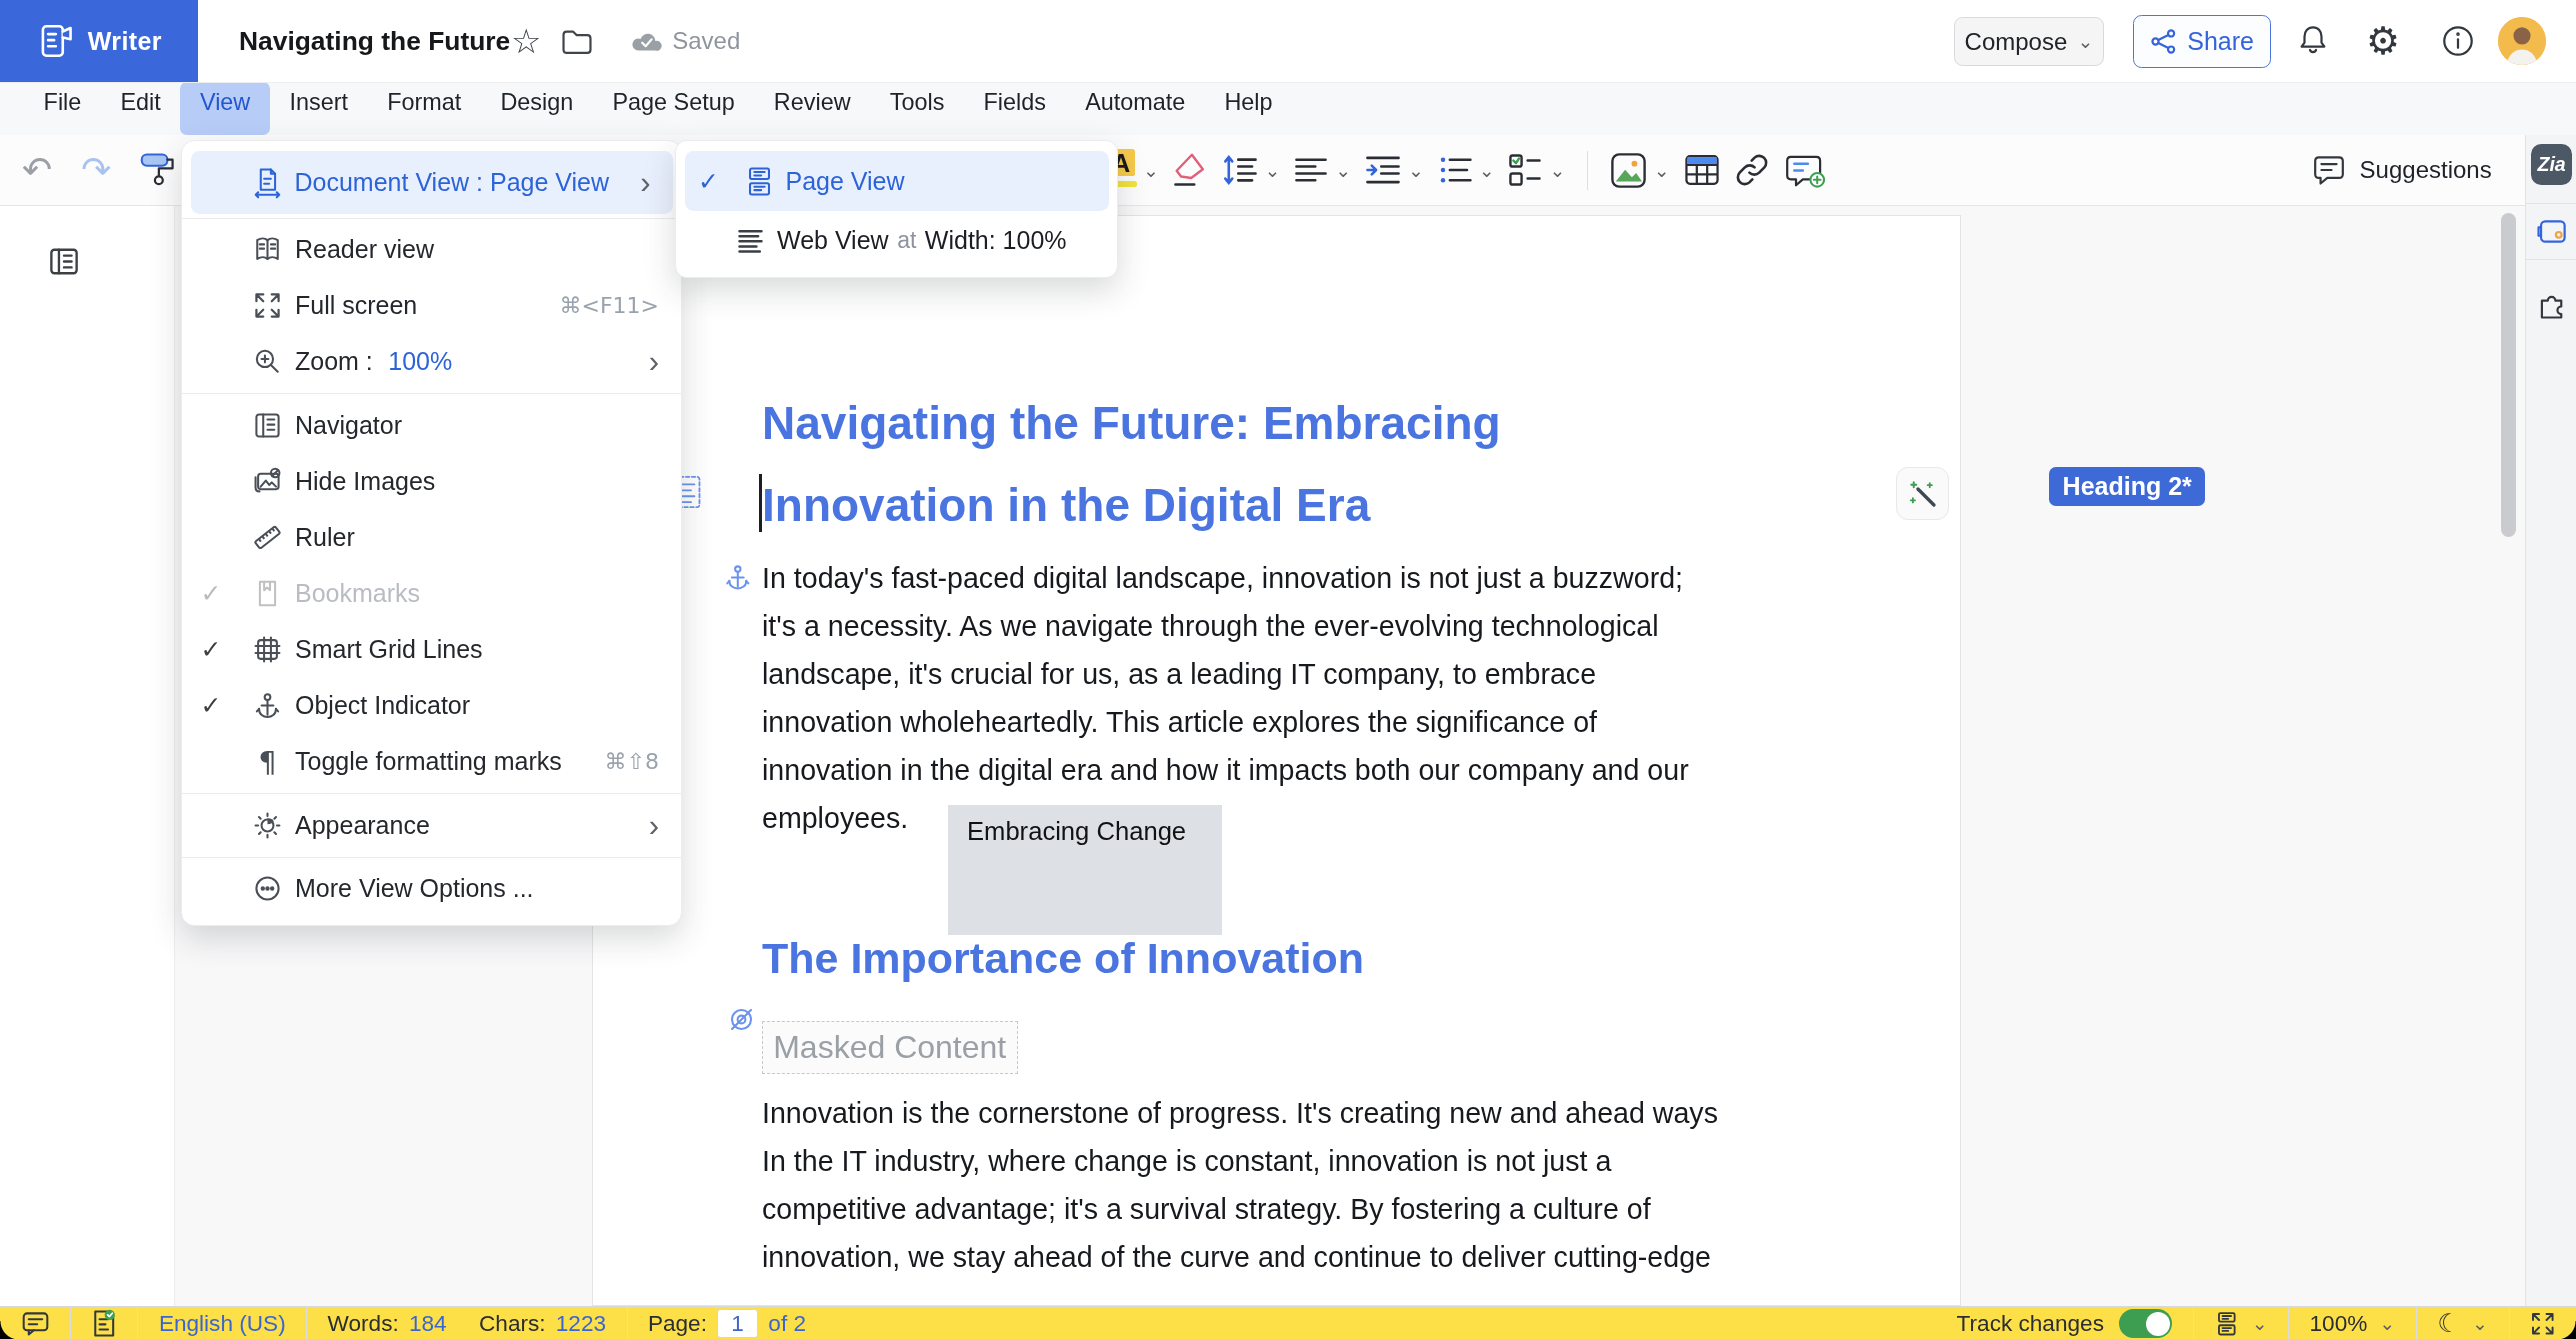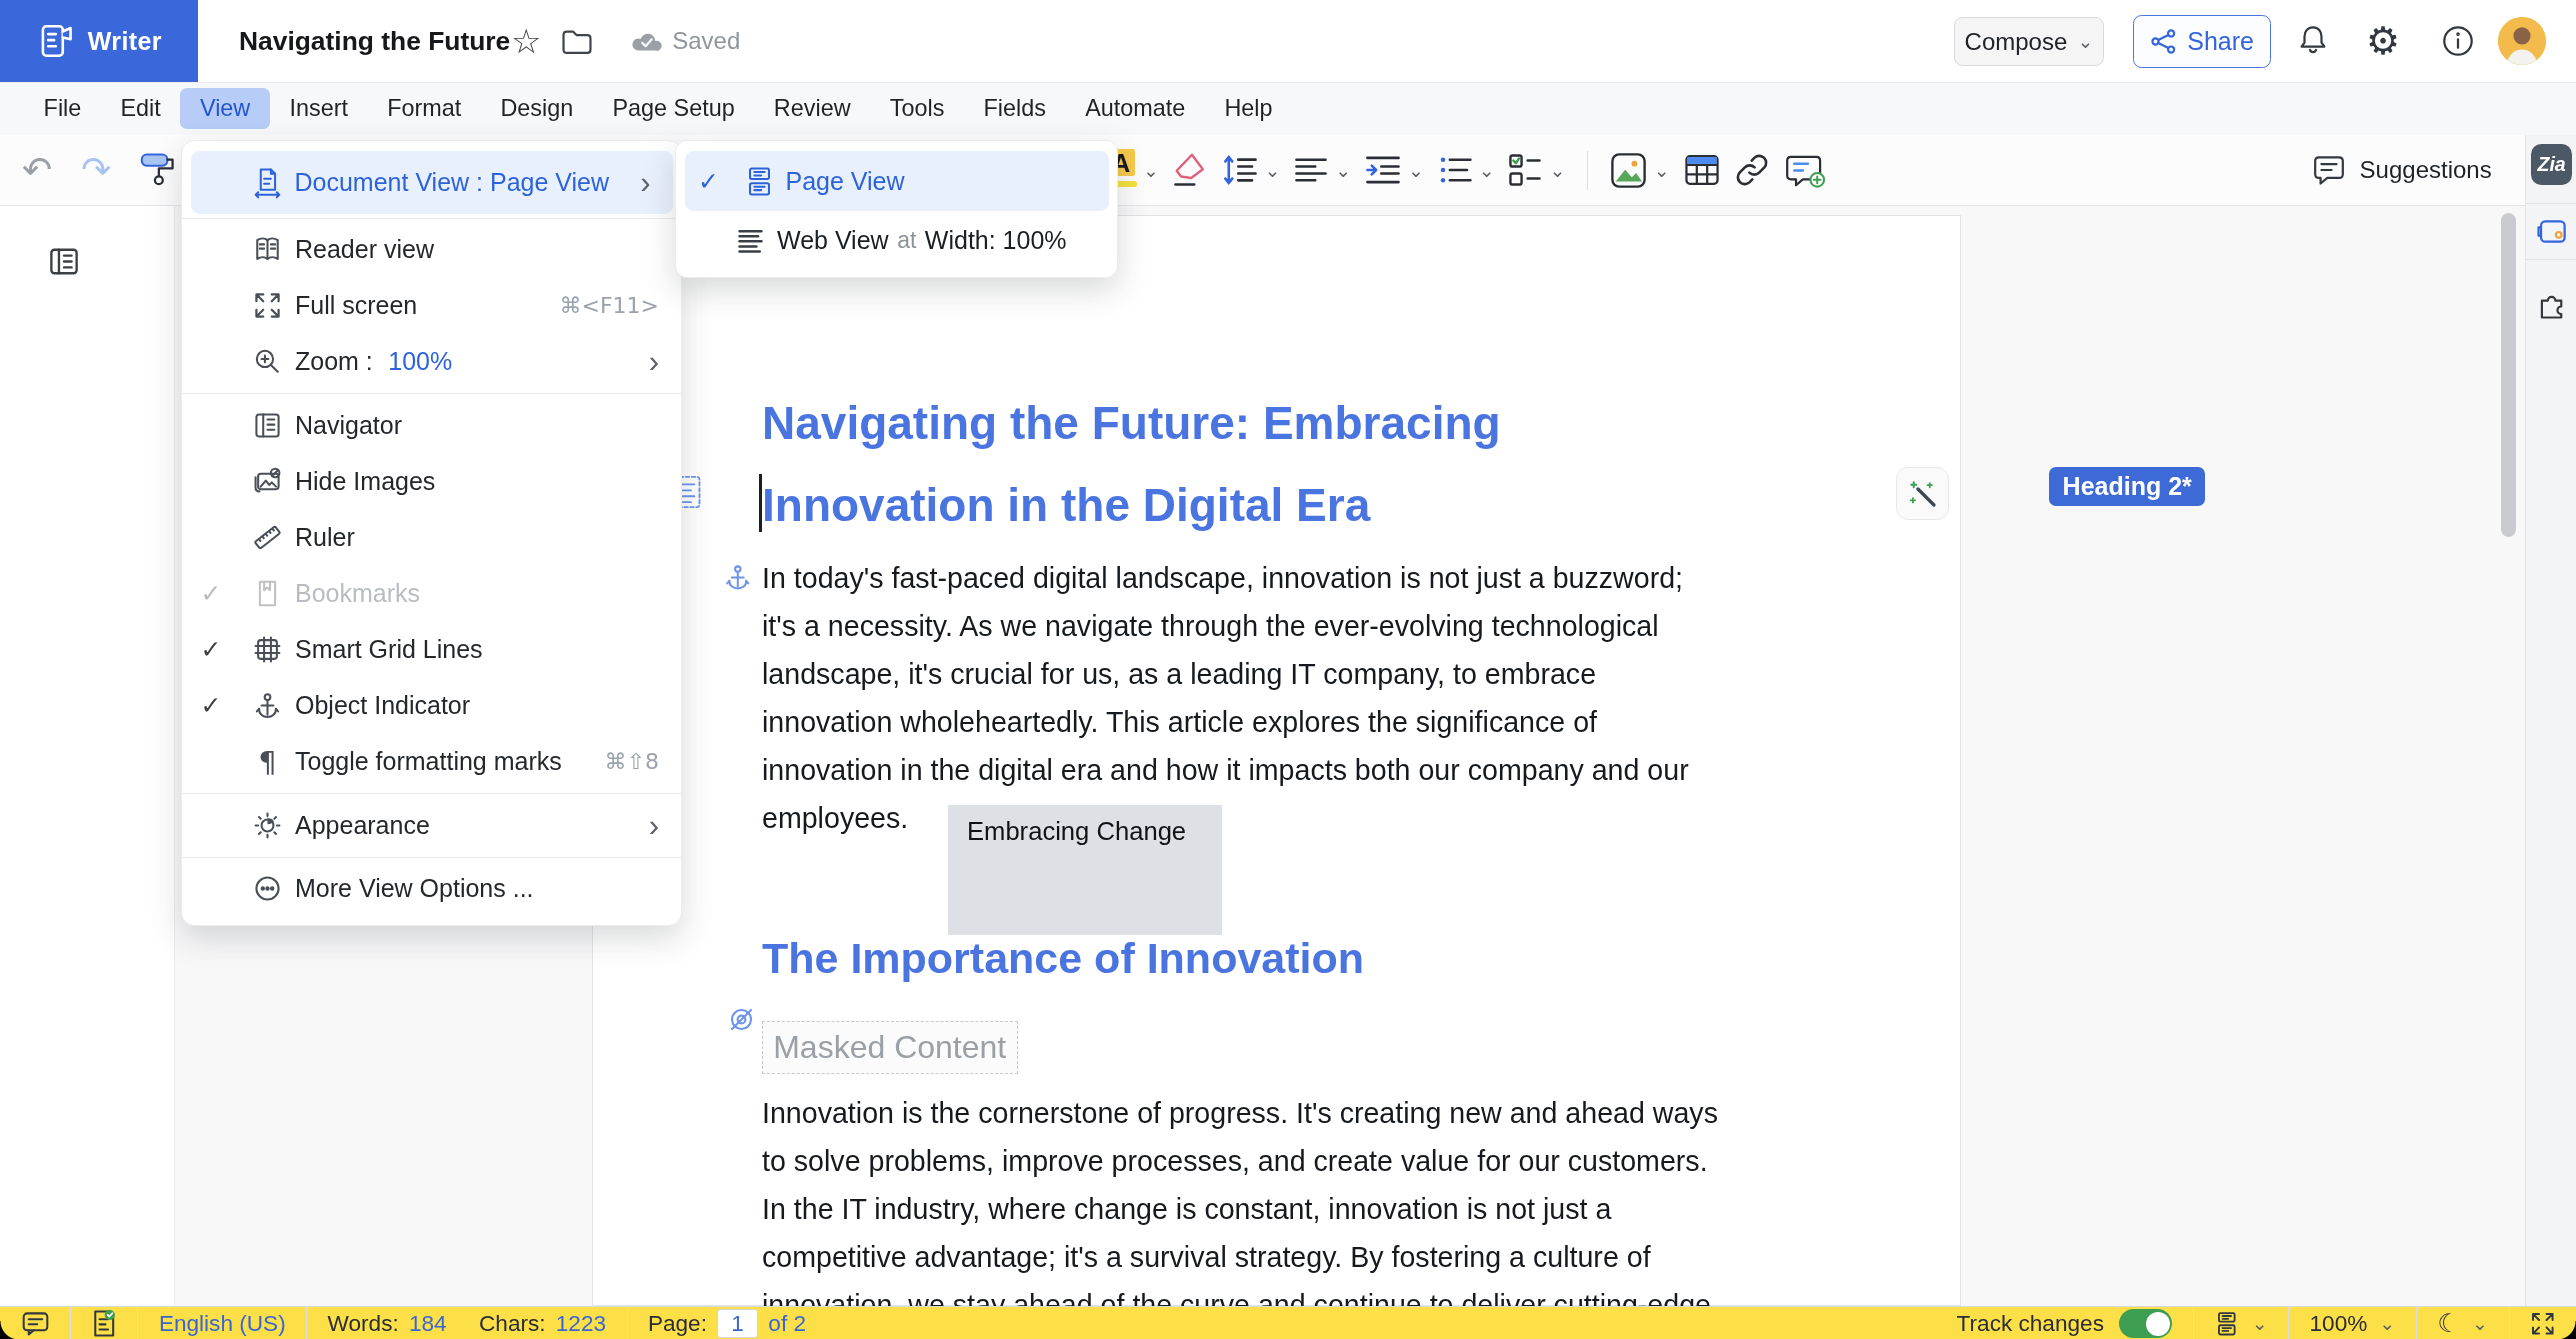--- a/index.html
+++ b/index.html
@@ -16,21 +16,21 @@
   .star{left:511px;font-size:34px;color:#3F444B;}
   .folder{left:561px;}
   .saved{left:631px;gap:10.2px;color:#8F959D;font-size:24px;display:flex;align-items:center;}
   .btn{position:absolute;display:flex;align-items:center;justify-content:center;border-radius:8.5px;box-sizing:border-box;cursor:default;}
   .compose{left:1954px;top:17px;width:150px;height:49px;background:#F5F5F6;border:0.9px solid #D8D9DE;font-size:24px;color:#202328;gap:10.2px;}
   .share{left:2133px;top:14.5px;width:138px;height:53px;background:#FBFDFF;border:1.7px solid #4B74E0;font-size:25px;color:#3464DC;gap:10.2px;}
   .chev{font-family:"DejaVu Sans",sans-serif;font-size:19px;color:#5A5F66;line-height:1;}
   .avatar{position:absolute;left:2498px;top:17px;width:48px;height:48px;border-radius:50%;background:#F2BB4B;overflow:hidden;}
 
   
-  .menubar{position:absolute;left:0;top:82px;width:2576px;height:53px;background:#F7F8F9;display:flex;align-items:center;padding-left:24px;box-sizing:border-box;z-index:20;}
+  .menubar{position:absolute;left:0;top:82px;width:2576px;height:53px;background:#F7F8F9;display:flex;padding-left:24px;box-sizing:border-box;z-index:20;}
   .menu-item{padding:6.8px 19.6px;font-size:23.4px;color:#1F2227;border-radius:6.8px;}
   .menu-item.active{background:#B7CDF8;color:#2356CF;}
   .menubar-collapse{position:absolute;left:2528px;top:85px;font-size:25.6px;color:#5F6368;font-family:"DejaVu Sans",sans-serif;}
 
   
   .toolbar{position:absolute;left:0;top:135px;width:2525px;height:70px;background:#FCFCFD;border-bottom:0.9px solid #E5E6E9;z-index:10;}
   .tb-left{position:absolute;left:22px;top:135px;height:70px;display:flex;align-items:center;gap:29px;z-index:11;}
   .uglyph{font-family:"DejaVu Sans",sans-serif;font-size:36px;line-height:1;}
   .undo{color:#9AA0A6;} .redo{color:#A9C3F0;}
   .tb-mid{position:absolute;left:1103px;top:135px;height:70px;display:flex;align-items:center;gap:12.8px;z-index:11;}
@@ -376,21 +376,20 @@
       <circle cx="18" cy="18" r="11"></circle>
       <circle cx="18" cy="18" r="4.5"></circle>
       <path d="M7 29 29 7"></path>
     </svg>
   </div>
   <div class="masked">
     <span>Masked Content</span>
   </div>
   <div class="p2">
     <div>Innovation is the cornerstone of progress. It's creating new and ahead ways</div>
-    <div>to solve problems, improve processes, and create value for our customers.</div>
     <div>In the IT industry, where change is constant, innovation is not just a</div>
     <div>competitive advantage; it's a survival strategy. By fostering a culture of</div>
     <div>innovation, we stay ahead of the curve and continue to deliver cutting-edge</div>
   </div>
   <div class="style-badge">Heading 2*</div>
 
   <div class="vmenu">
     <div class="vrow pill">
       <span class="vcheck"></span>
       <span class="vicon">

